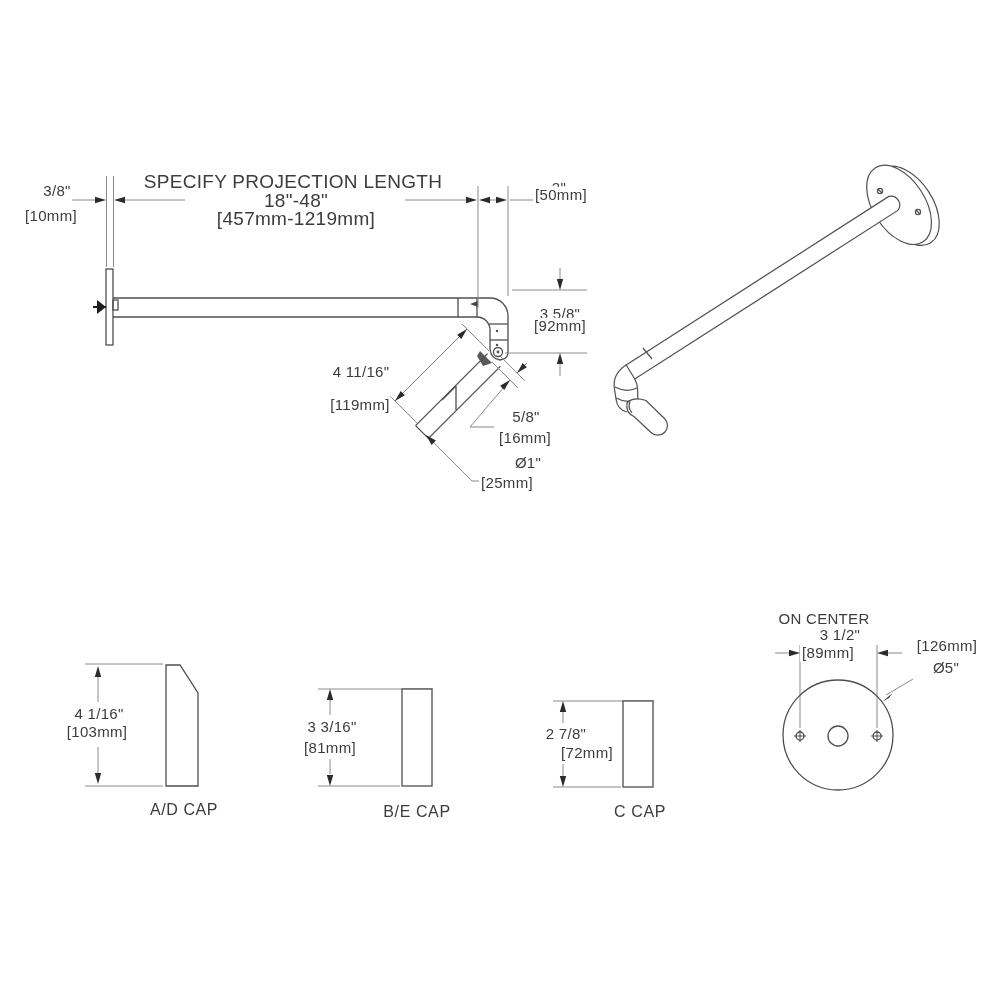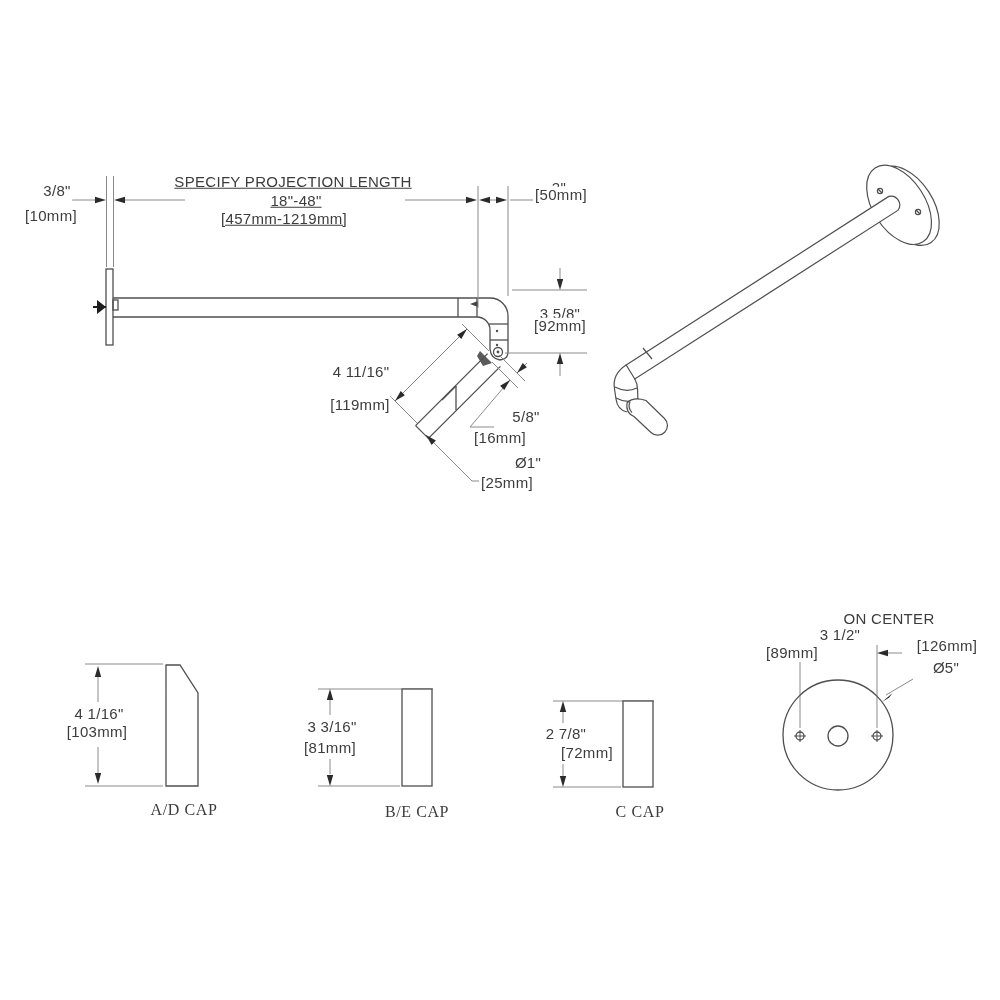--- a/index.html
+++ b/index.html
@@ -1,23 +1,23 @@
 <!DOCTYPE html>
 <html><head>
 <meta charset="utf-8">
 <style>
   html,body{margin:0;padding:0;background:#fff;}
   #stage{position:relative;width:1000px;height:1000px;background:#fff;overflow:hidden;
          font-family:"Liberation Sans", sans-serif;}
   #stage svg{position:absolute;left:0;top:0;}
   .dim{position:absolute;transform:translate(-50%,-50%);font-size:15px;letter-spacing:.3px;
        color:#3c3c3c;background:#fff;padding:0 2px;white-space:nowrap;line-height:1.1;}
-  .note{font-size:15px;text-decoration:underline;}
+  .note{font-size:19px;}
   .lbl{position:absolute;transform:translate(-50%,-50%);font-size:16px;letter-spacing:.6px;
-       color:#3c3c3c;white-space:nowrap;font-family:Liberation Serif, serif;}
+       color:#3c3c3c;white-space:nowrap;}
 </style>
 </head>
 <body>
 
 <div id="stage">
 
 <svg width="1000" height="1000" viewBox="0 0 1000 1000">
 
   <g stroke="#4f4f4f" stroke-width="1.3" fill="none">
 
@@ -202,49 +202,49 @@
       </g>
     </g>
   </g>
 </svg>
 
 <div class="dim" style="left:57px;top:191px">3/8"</div>
 <div class="dim" style="left:51px;top:216px">[10mm]</div>
 
 <div class="dim note" style="left:293px;top:182px">SPECIFY PROJECTION LENGTH</div>
 <div class="dim note" style="left:296px;top:201px">18"-48"</div>
-<div class="dim note" style="left:284px;top:219px">[457mm-1219mm]</div>
+<div class="dim note" style="left:296px;top:219px">[457mm-1219mm]</div>
 
 <div class="dim" style="left:559px;top:188px">2"</div>
 <div class="dim" style="left:561px;top:195px">[50mm]</div>
 
 <div class="dim" style="left:560px;top:314px">3 5/8"</div>
 <div class="dim" style="left:560px;top:326px">[92mm]</div>
 
 <div class="dim" style="left:361px;top:372px">4 11/16"</div>
 <div class="dim" style="left:360px;top:405px">[119mm]</div>
 
 <div class="dim" style="left:526px;top:417px">5/8"</div>
-<div class="dim" style="left:500px;top:438px">[16mm]</div>
+<div class="dim" style="left:525px;top:438px">[16mm]</div>
 
 <div class="dim" style="left:528px;top:463px">Ø1"</div>
 <div class="dim" style="left:507px;top:483px">[25mm]</div>
 
 <div class="dim" style="left:99px;top:714px">4 1/16"</div>
 <div class="dim" style="left:97px;top:732px">[103mm]</div>
 <div class="lbl" style="left:184px;top:810px">A/D CAP</div>
 
 <div class="dim" style="left:332px;top:727px">3 3/16"</div>
 <div class="dim" style="left:330px;top:748px">[81mm]</div>
 <div class="lbl" style="left:417px;top:812px">B/E CAP</div>
 
 <div class="dim" style="left:566px;top:734px">2 7/8"</div>
 <div class="dim" style="left:587px;top:753px">[72mm]</div>
 <div class="lbl" style="left:640px;top:812px">C CAP</div>
 
-<div class="dim" style="left:889px;top:619px">ON CENTER</div>
+<div class="dim" style="left:824px;top:619px">ON CENTER</div>
 <div class="dim" style="left:840px;top:635px">3 1/2"</div>
-<div class="dim" style="left:792px;top:653px">[89mm]</div>
+<div class="dim" style="left:828px;top:653px">[89mm]</div>
 
 <div class="dim" style="left:946px;top:668px">Ø5"</div>
 <div class="dim" style="left:947px;top:646px">[126mm]</div>
 
 </div>
 
 </body></html>

